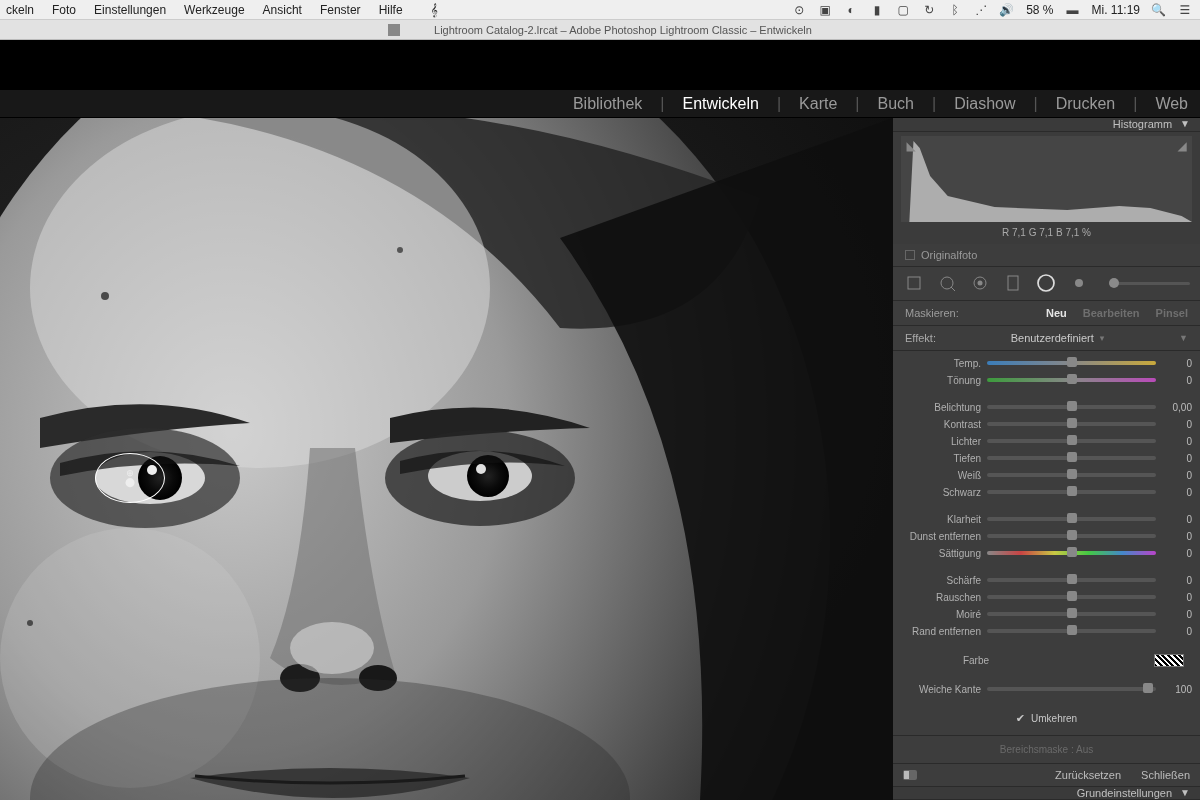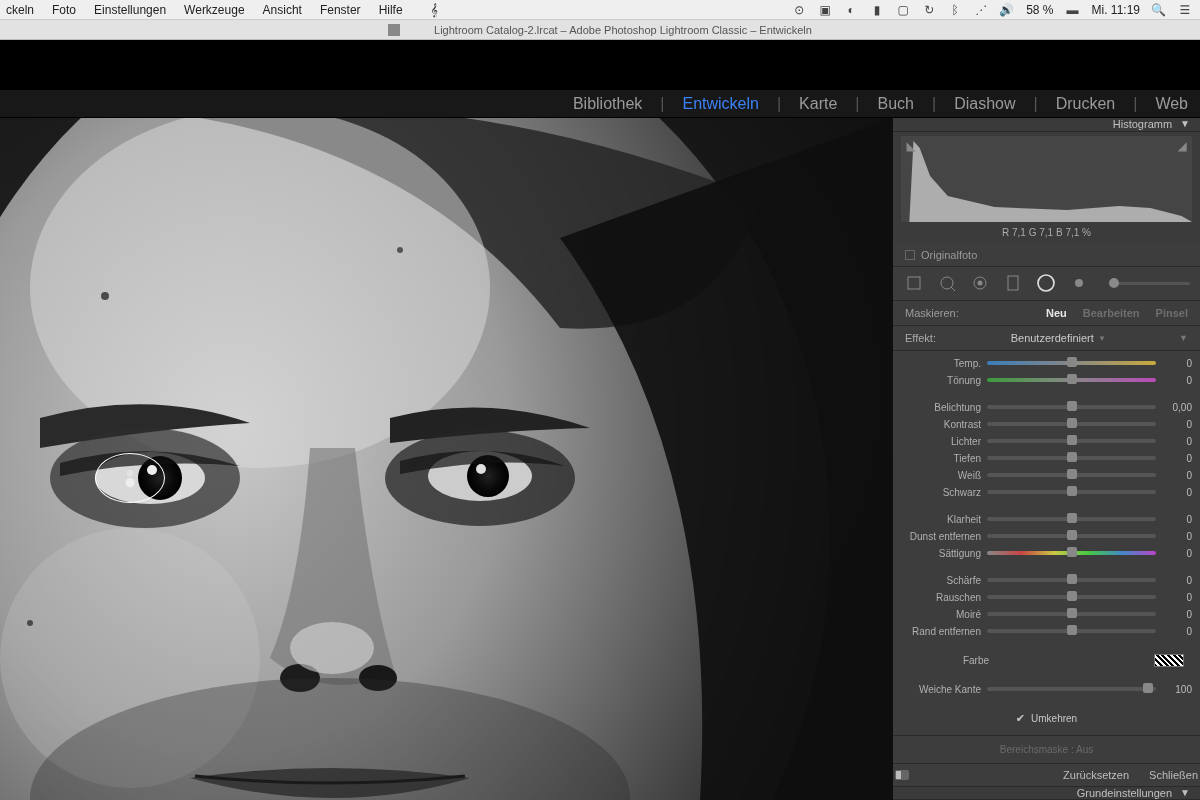--- a/index.html
+++ b/index.html
@@ -10,21 +10,21 @@
   .menubar .right { margin-left:auto; display:flex; align-items:center; gap:12px; padding-right:8px; }
   .menubar .right .ico { width:14px; height:14px; display:inline-flex; align-items:center; justify-content:center; font-size:12px; color:#444; }
   
   .windowtitle { height:20px; background:#e2e2e2; display:flex; align-items:center; justify-content:center; font-size:11px; color:#555; border-bottom:1px solid #bbb;gap:28px; }
   .windowtitle .wicon { width:12px; height:12px; margin-right:6px; display:inline-block; background:#888; }
   
   .lrstrip { height:50px; background:#000; }
   
   .modules { height:28px; background:#181818; display:flex; align-items:center; justify-content:flex-end; gap:18px; padding-right:12px; font-size:16px; color:#9a9a9a; border-bottom:1px solid #000; }
   .modules .mod { cursor:pointer; }
-  .modules .active { color:#3b82f6; font-weight:500; }
+  .modules .active { color:#ffffff; font-weight:500; }
   .modules .sep { color:#555; }
   
   .content { display:flex; height:calc(800px - 20px - 20px - 50px - 28px); }
   .canvas { flex:1; background:#1c1c1c; position:relative; overflow:hidden; }
   
   .face-svg { position:absolute; inset:0; }
   .radialfilter { position:absolute; left:95px; top:335px; width:70px; height:50px; border:1px solid #fff; border-radius:50%; display:flex; align-items:center; justify-content:center; }
   .radialfilter .pin { color:#eee; font-size:9px; text-align:center; line-height:1; }
   
   .rpanel { width:307px; background:#3d3d3d; display:flex; flex-direction:column; font-size:11px; }
@@ -60,21 +60,21 @@
   .sl-val { width:30px; text-align:right; font-size:10px; color:#bdbdbd; }
   .sl-track.temp { background:linear-gradient(90deg,#3b7db9 0%,#888 50%,#c9a93c 100%); }
   .sl-track.tint { background:linear-gradient(90deg,#3c9b3c 0%,#888 50%,#b94bb9 100%); }
   .sl-track.sat  { background:linear-gradient(90deg,#888 0%,#c94444 20%,#c9c944 40%,#44c944 60%,#4488c9 80%,#b944c9 100%); }
   .colorrow { display:flex; align-items:center; padding:4px 8px; }
   .colorrow .sl-label{ width:80px; text-align:right; font-size:10px; color:#b0b0b0; }
   .colorrow .swatch { margin-left:auto; width:30px; height:13px; border:1px solid #777; background:repeating-linear-gradient(45deg,#000 0 2px,#fff 2px 4px); cursor:pointer; }
   .invertrow { display:flex; align-items:center; justify-content:center; gap:6px; padding:4px 8px 2px; font-size:10px; color:#c8c8c8; }
   .invertrow .chk { font-size:11px; }
   .rangerow { text-align:center; padding:8px; font-size:10px; color:#6a6a6a; border-top:1px solid #2a2a2a; border-bottom:1px solid #2a2a2a; }
-  .switchrow { display:flex; align-items:center; padding:5px 2px; gap:20px; border-bottom:1px solid #2a2a2a; }
+  .switchrow { display:flex; align-items:center; padding:5px 10px; gap:20px; border-bottom:1px solid #2a2a2a; }
   .switchrow .sw { width:14px; height:10px; background:#666; border-radius:2px; position:relative; cursor:pointer; }
   .switchrow .sw::after { content:""; position:absolute; left:1px; top:1px; width:5px; height:8px; background:#bbb; }
   .switchrow .btn { margin-left:auto; font-size:11px; color:#bdbdbd; cursor:pointer; }
   .switchrow .btn + .btn { margin-left:0; }
 </style>
 </head>
 <body>
 
 <div class="menubar">
   <div class="left">

